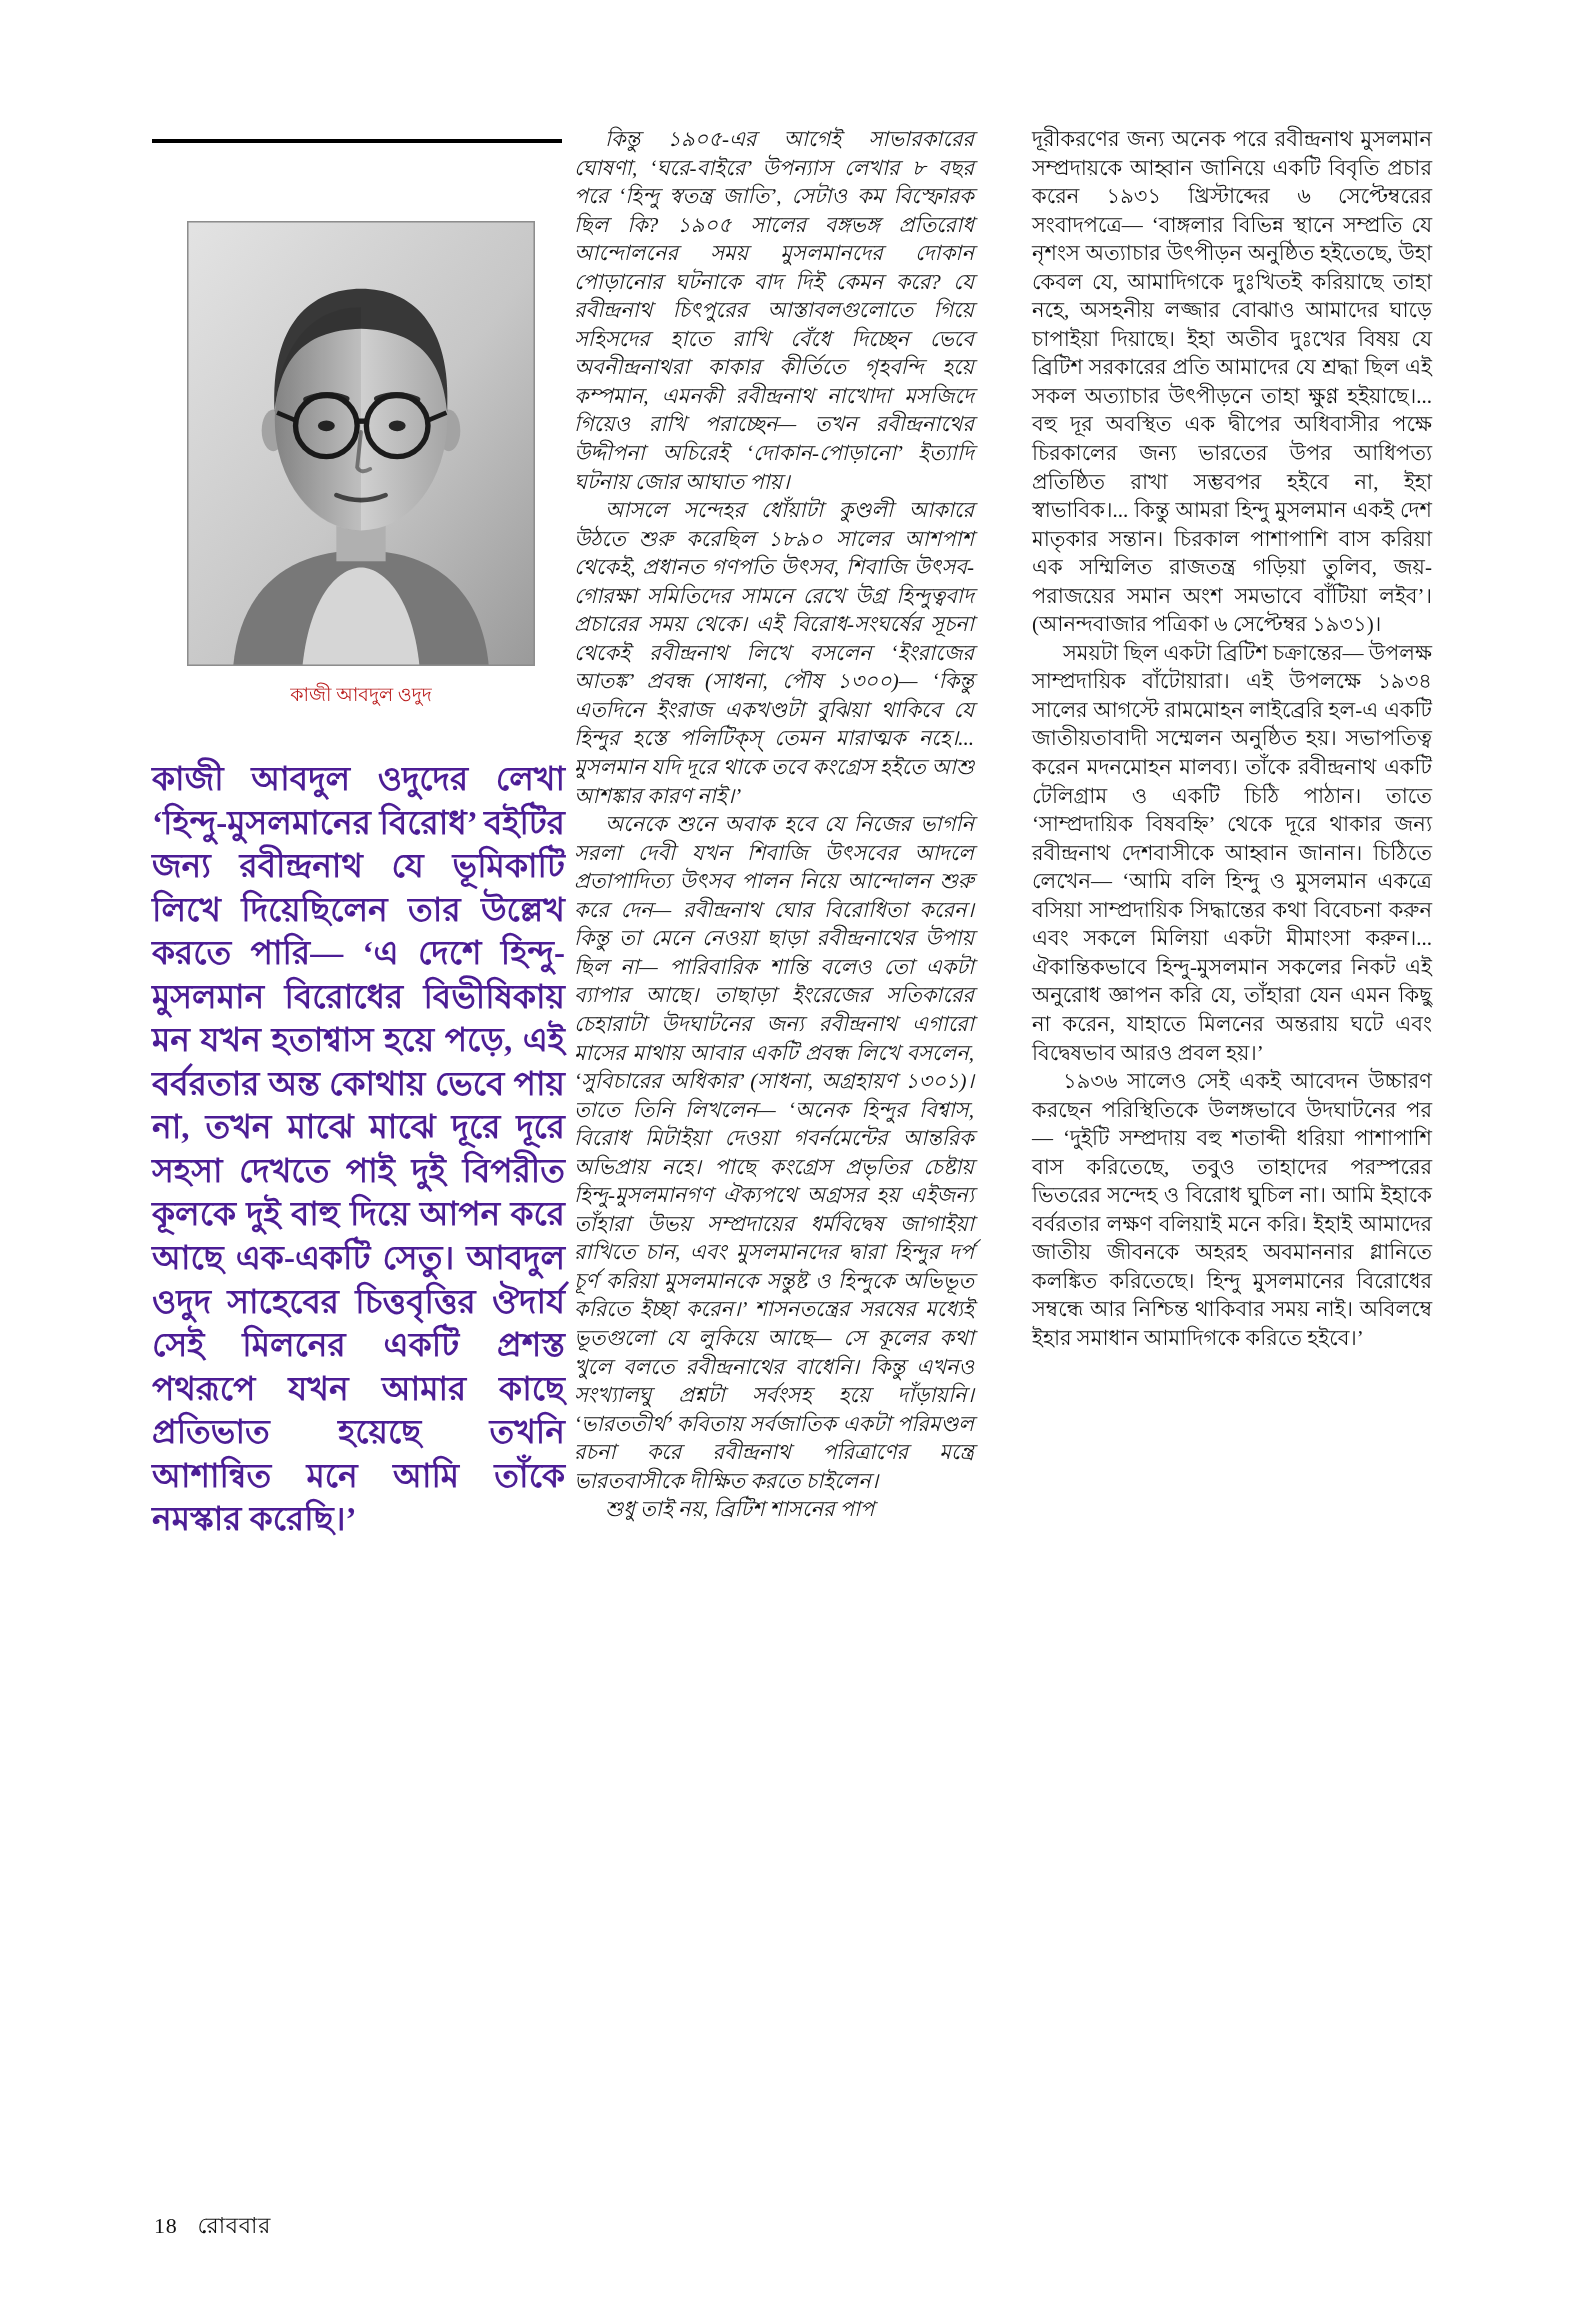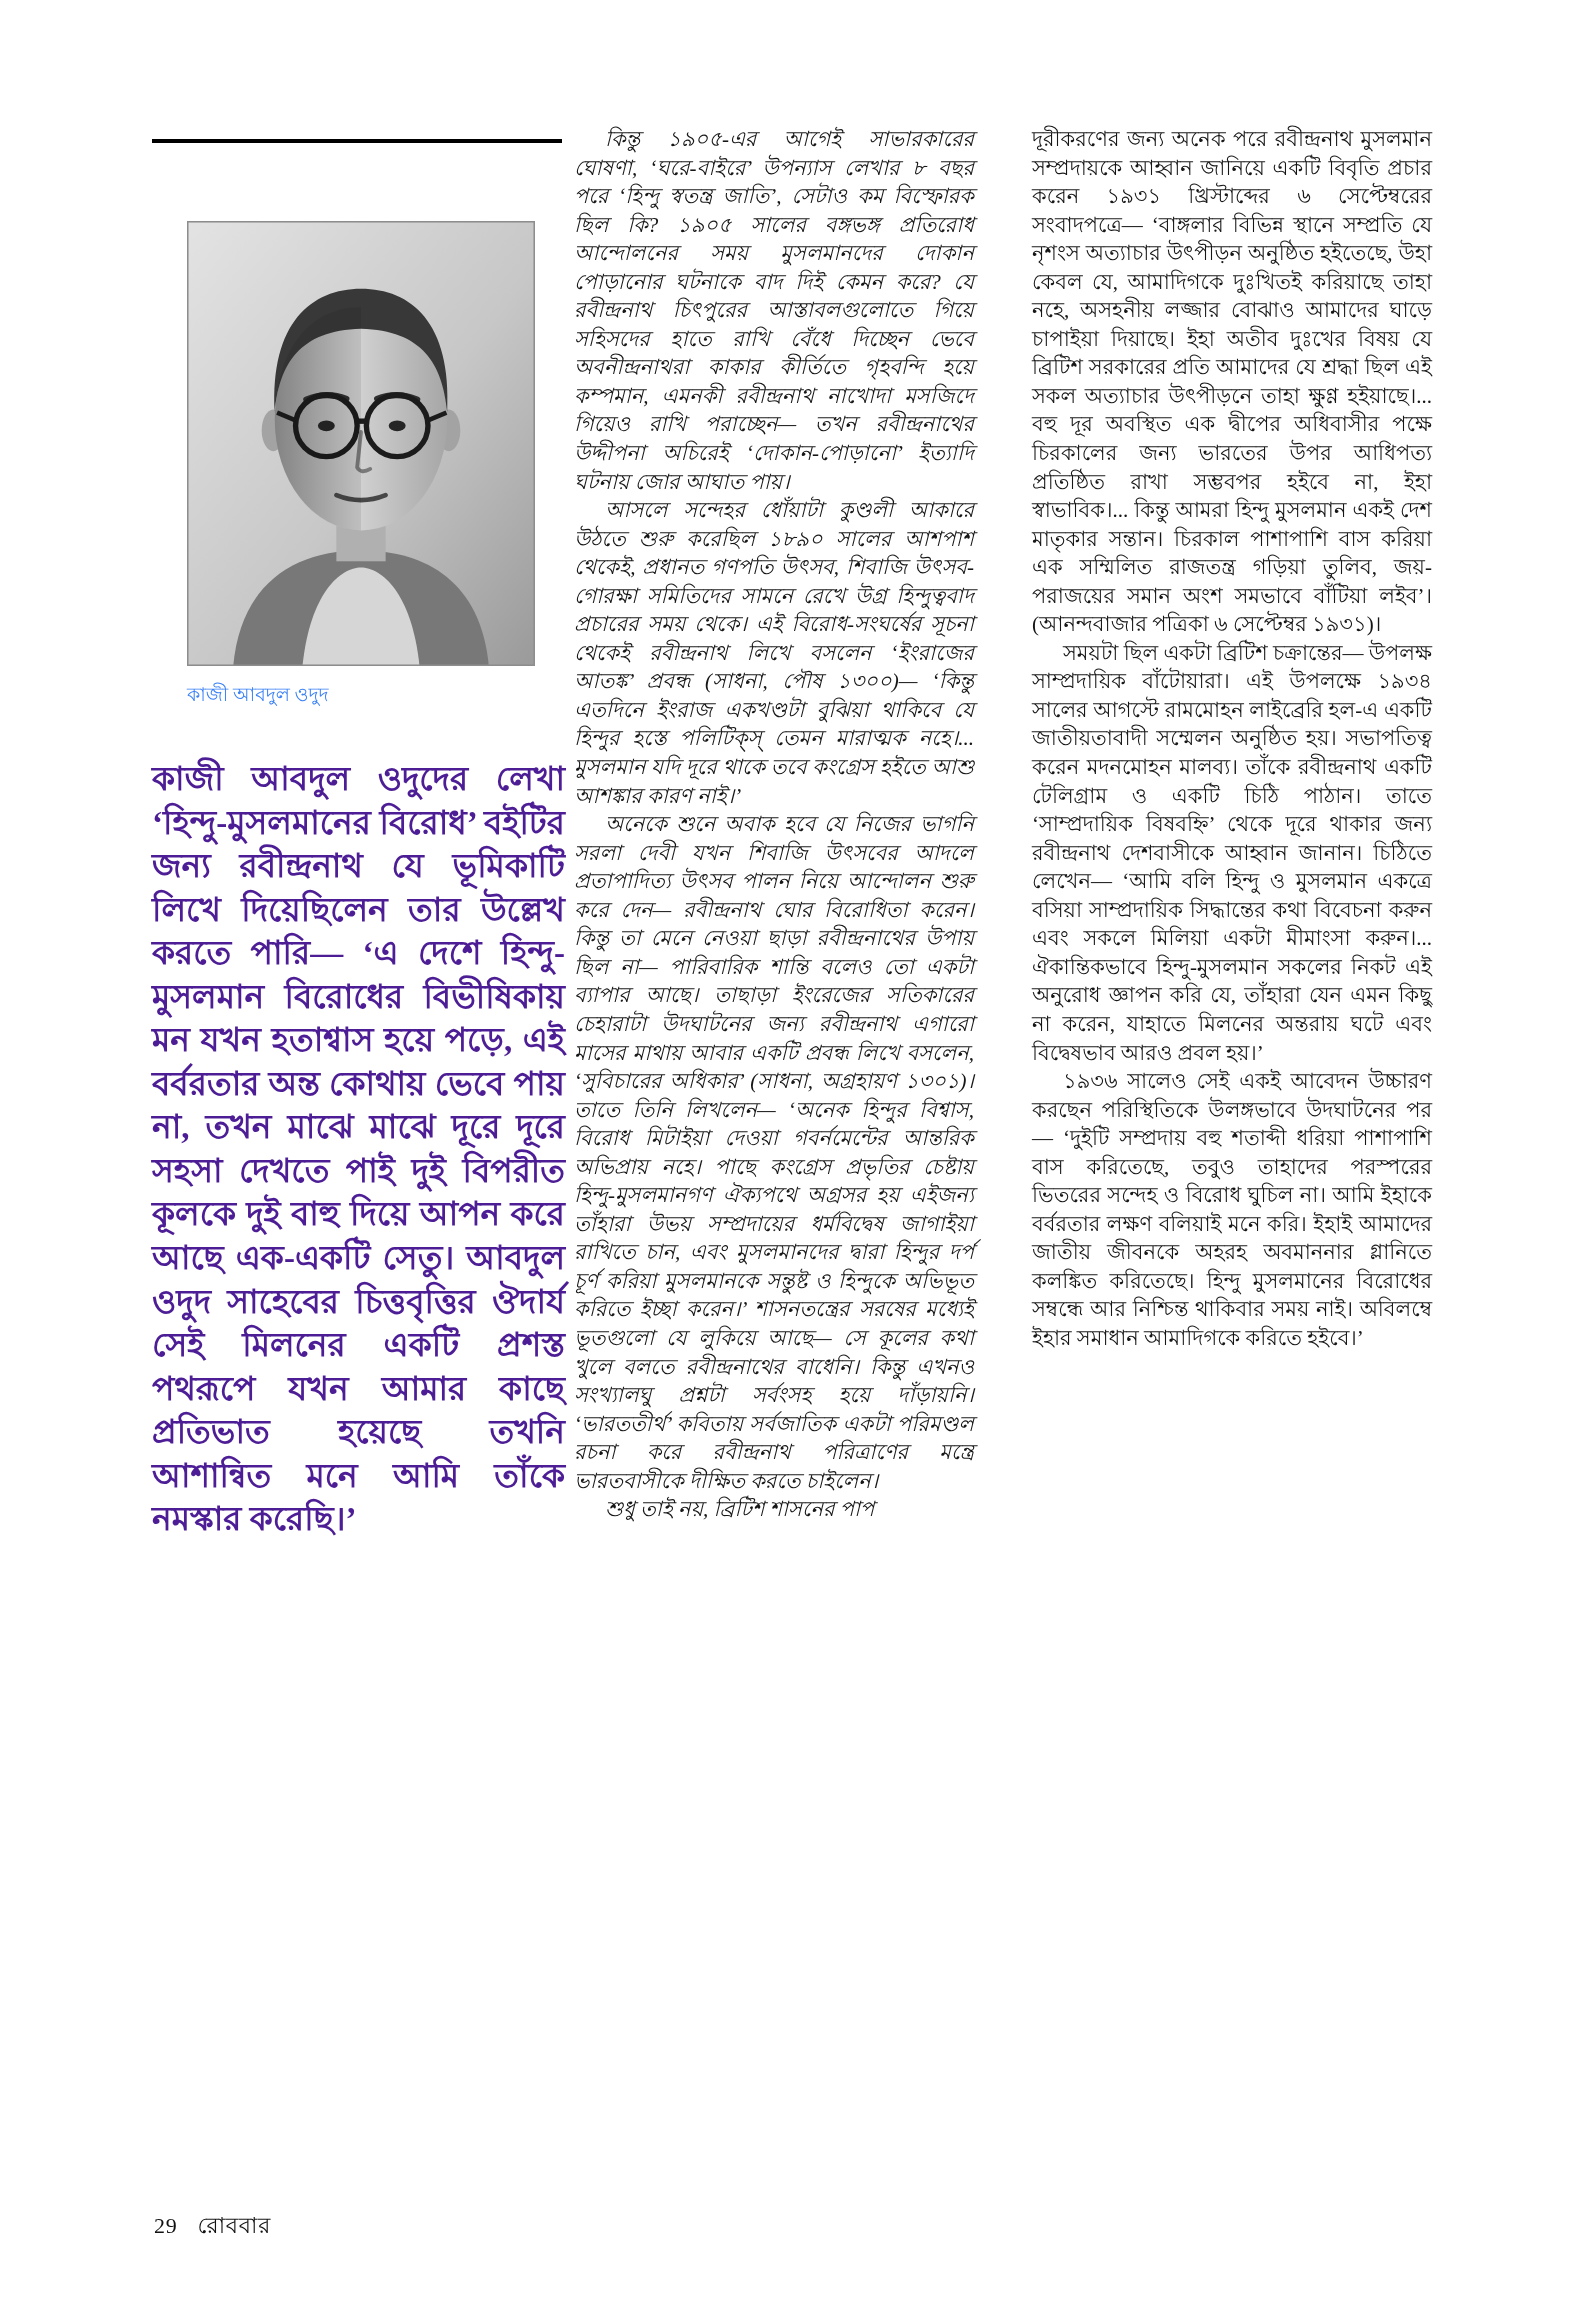--- a/index.html
+++ b/index.html
@@ -24,23 +24,23 @@
     left: 187px; top: 221px;
     width: 348px;
   }
   .photo {
     width: 348px; height: 445px;
     display: block;
   }
   .photo svg { display: block; width: 100%; height: 100%; }
   .photo-caption {
     margin-top: 14px;
-    text-align: left;
+    text-align: center;
     font-size: 19px;
-    color: #3b82f6;
+    color: #b91c1c;
   }
   .intro {
     position: absolute;
     left: 152px; top: 758px;
     width: 413px;
     font-size: 33px;
     font-weight: 700;
     line-height: 1.32;
     text-align: justify;
     color: #4c1d95;
@@ -124,17 +124,17 @@
     <p>শুধু তাই নয়, ব্রিটিশ শাসনের পাপ</p>
   </div>
 
   <div class="col col-right">
     <p class="no-indent">দূরীকরণের জন্য অনেক পরে রবীন্দ্রনাথ মুসলমান সম্প্রদায়কে আহ্বান জানিয়ে একটি বিবৃতি প্রচার করেন ১৯৩১ খ্রিস্টাব্দের ৬ সেপ্টেম্বরের সংবাদপত্রে— ‘বাঙ্গলার বিভিন্ন স্থানে সম্প্রতি যে নৃশংস অত্যাচার উৎপীড়ন অনুষ্ঠিত হইতেছে, উহা কেবল যে, আমাদিগকে দুঃখিতই করিয়াছে তাহা নহে, অসহনীয় লজ্জার বোঝাও আমাদের ঘাড়ে চাপাইয়া দিয়াছে। ইহা অতীব দুঃখের বিষয় যে ব্রিটিশ সরকারের প্রতি আমাদের যে শ্রদ্ধা ছিল এই সকল অত্যাচার উৎপীড়নে তাহা ক্ষুণ্ণ হইয়াছে।... বহু দূর অবস্থিত এক দ্বীপের অধিবাসীর পক্ষে চিরকালের জন্য ভারতের উপর আধিপত্য প্রতিষ্ঠিত রাখা সম্ভবপর হইবে না, ইহা স্বাভাবিক।... কিন্তু আমরা হিন্দু মুসলমান একই দেশ মাতৃকার সন্তান। চিরকাল পাশাপাশি বাস করিয়া এক সম্মিলিত রাজতন্ত্র গড়িয়া তুলিব, জয়-পরাজয়ের সমান অংশ সমভাবে বাঁটিয়া লইব’। (আনন্দবাজার পত্রিকা ৬ সেপ্টেম্বর ১৯৩১)।</p>
     <p>সময়টা ছিল একটা ব্রিটিশ চক্রান্তের— উপলক্ষ সাম্প্রদায়িক বাঁটোয়ারা। এই উপলক্ষে ১৯৩৪ সালের আগস্টে রামমোহন লাইব্রেরি হল-এ একটি জাতীয়তাবাদী সম্মেলন অনুষ্ঠিত হয়। সভাপতিত্ব করেন মদনমোহন মালব্য। তাঁকে রবীন্দ্রনাথ একটি টেলিগ্রাম ও একটি চিঠি পাঠান। তাতে ‘সাম্প্রদায়িক বিষবহ্নি’ থেকে দূরে থাকার জন্য রবীন্দ্রনাথ দেশবাসীকে আহ্বান জানান। চিঠিতে লেখেন— ‘আমি বলি হিন্দু ও মুসলমান একত্রে বসিয়া সাম্প্রদায়িক সিদ্ধান্তের কথা বিবেচনা করুন এবং সকলে মিলিয়া একটা মীমাংসা করুন।... ঐকান্তিকভাবে হিন্দু-মুসলমান সকলের নিকট এই অনুরোধ জ্ঞাপন করি যে, তাঁহারা যেন এমন কিছু না করেন, যাহাতে মিলনের অন্তরায় ঘটে এবং বিদ্বেষভাব আরও প্রবল হয়।’</p>
     <p>১৯৩৬ সালেও সেই একই আবেদন উচ্চারণ করছেন পরিস্থিতিকে উলঙ্গভাবে উদঘাটনের পর— ‘দুইটি সম্প্রদায় বহু শতাব্দী ধরিয়া পাশাপাশি বাস করিতেছে, তবুও তাহাদের পরস্পরের ভিতরের সন্দেহ ও বিরোধ ঘুচিল না। আমি ইহাকে বর্বরতার লক্ষণ বলিয়াই মনে করি। ইহাই আমাদের জাতীয় জীবনকে অহরহ অবমাননার গ্লানিতে কলঙ্কিত করিতেছে। হিন্দু মুসলমানের বিরোধের সম্বন্ধে আর নিশ্চিন্ত থাকিবার সময় নাই। অবিলম্বে ইহার সমাধান আমাদিগকে করিতে হইবে।’</p>
   </div>
 
   <div class="footer">
-    <span class="page-number">29</span><span>রোববার</span>
+    <span class="page-number">18</span><span>রোববার</span>
   </div>
 
 </div>
 
 
 </body></html>

